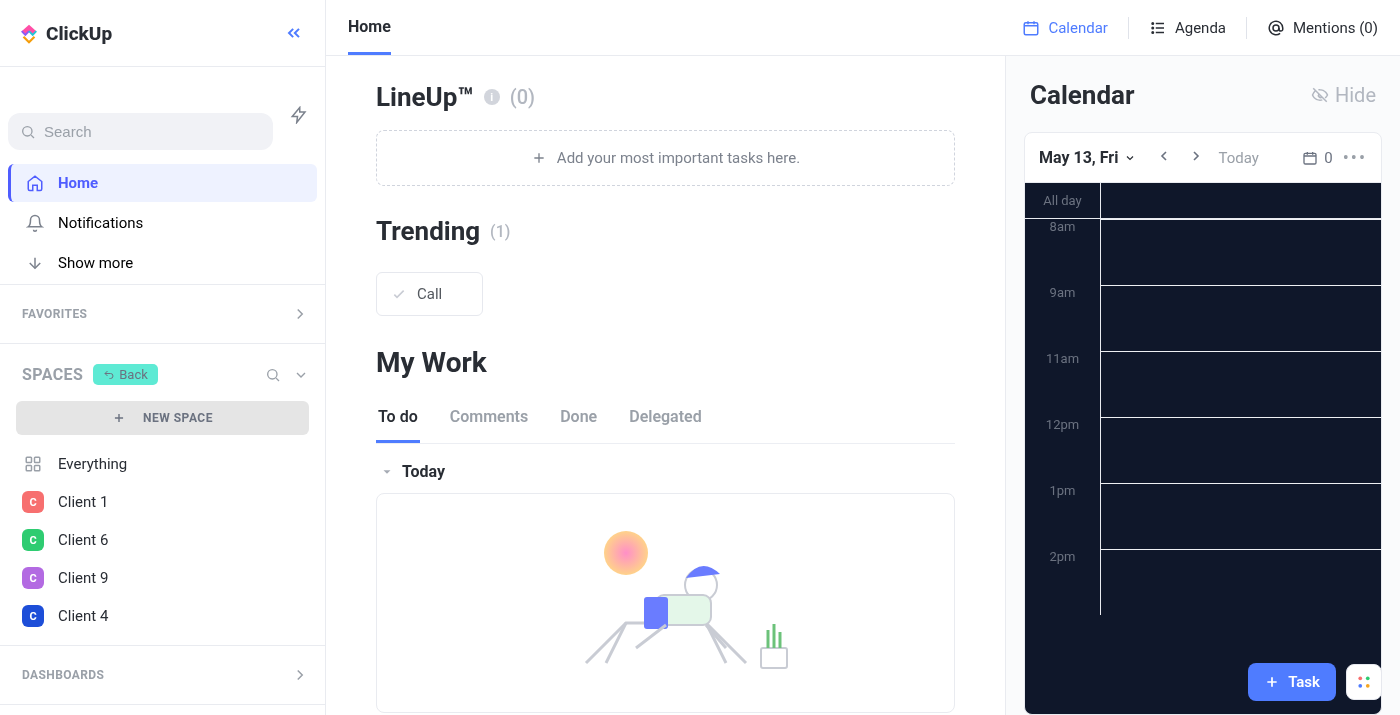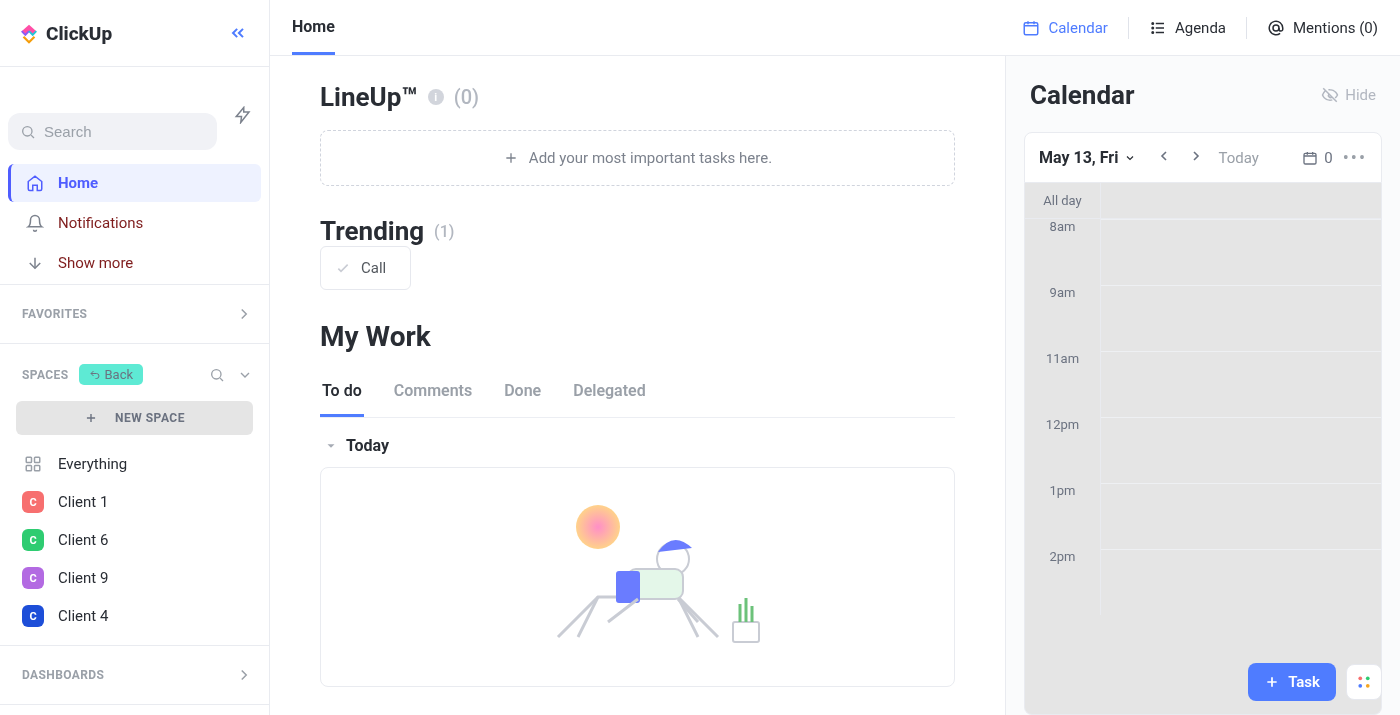--- a/index.html
+++ b/index.html
@@ -1,44 +1,44 @@
 <!DOCTYPE html>
 <html><head>
 <meta charset="utf-8">
 <style>
   * { box-sizing: border-box; margin: 0; padding: 0; }
   html, body { height: 100%; font-family: -apple-system, BlinkMacSystemFont, "Segoe UI", Roboto, sans-serif; color: #292d34; }
   body { display: flex; width: 1400px; height: 715px; overflow: hidden; background: #fff; }
 
   
-  .sidebar { width: 270px; border-right: 1px solid #e9ebf0; display: flex; flex-direction: column; background: #fff; }
+  .sidebar { width: 326px; border-right: 1px solid #e9ebf0; display: flex; flex-direction: column; background: #fff; }
   .sidebar-header { display: flex; align-items: center; justify-content: space-between; padding: 18px 16px 18px 18px; border-bottom: 1px solid #e9ebf0; }
   .logo { display: flex; align-items: center; gap: 6px; font-weight: 800; font-size: 19px; }
   .logo-mark { width: 22px; height: 22px; }
   .collapse-btn { width: 30px; height: 30px; display: flex; align-items: center; justify-content: center; color: #4f7cff; cursor: pointer; }
 
   .sidebar-top { padding: 12px 8px 0 8px; }
   .search-row { display: flex; gap: 8px; align-items: center; }
   .search-box { flex: 1; display: flex; align-items: center; gap: 8px; background: #f1f2f6; border-radius: 12px; padding: 10px 12px; color: #9aa0a8; cursor: pointer; margin-top: 34px; }
   .search-box input { border: none; background: transparent; outline: none; font-size: 15px; color: #292d34; width: 100%; }
   .search-box input::placeholder { color: #9aa0a8; }
   .bolt-btn { width: 36px; height: 36px; border-radius: 6px; display: flex; align-items: center; justify-content: center; color: #7c828d; cursor: pointer; }
 
   .nav-list { margin-top: 14px; }
-  .nav-item { display: flex; align-items: center; gap: 14px; padding: 10px 14px 10px 18px; font-size: 15px; color: #7f1d1d; cursor: pointer; border-radius: 6px; margin: 2px 0; }
+  .nav-item { display: flex; align-items: center; gap: 14px; padding: 10px 14px 10px 18px; font-size: 15px; color: #000000; cursor: pointer; border-radius: 6px; margin: 2px 0; }
   .nav-item.active { background: #eef2ff; color: #4f5dff; font-weight: 700; border-left: 3px solid #4f5dff; padding-left: 15px; }
   .nav-item svg { color: #7c828d; }
   .nav-item.active svg { color: #4f5dff; }
 
   .section { border-top: 1px solid #e9ebf0; padding: 10px 0; }
   .section-header { display: flex; align-items: center; justify-content: space-between; padding: 10px 16px 10px 22px; cursor: pointer; }
   .section-header .label { font-size: 12px; letter-spacing: .4px; font-weight: 700; color: #9aa0a8; }
   .chev { color: #9aa0a8; }
   .spaces-header { display: flex; align-items: center; gap: 10px; padding: 10px 16px 12px 22px; }
-  .spaces-header .label { font-size: 12px; letter-spacing: .4px; font-weight: 700; color: #9aa0a8; }
+  .spaces-header .label { font-size: 16px; letter-spacing: .4px; font-weight: 700; color: #9aa0a8; }
   .back-pill { display:flex; align-items:center; gap:4px; background: #5eead4; color: #6b7280; font-size: 13px; padding: 3px 10px; border-radius: 5px; cursor: pointer; }
   .spaces-header .tools { margin-left: auto; display: flex; gap: 12px; color: #9aa0a8; }
   .new-space { margin: 4px 16px 10px 16px; background: #e5e5e5; border-radius: 6px; display: flex; align-items: center; justify-content: center; gap: 17px; padding: 10px; color: #6b7280; font-size: 12px; letter-spacing: .5px; font-weight: 700; cursor: pointer; }
 
   .space-item { display: flex; align-items: center; gap: 14px; padding: 8px 16px 8px 22px; font-size: 15px; color: #292d34; cursor: pointer; }
   .space-badge { width: 22px; height: 22px; border-radius: 6px; display: flex; align-items: center; justify-content: center; font-size: 11px; font-weight: 700; color: #fff; }
   .square-icon { width: 22px; height: 22px; color: #9aa0a8; display:flex; align-items:center; justify-content:center; }
 
   
   .main { flex: 1; display: flex; flex-direction: column; min-width: 0; }
@@ -52,47 +52,47 @@
   .content-wrap { flex: 1; display: flex; min-height: 0; }
   .content { flex: 1; overflow-y: auto; padding: 26px 50px 0 50px; }
   .calendar-panel { width: 395px; border-left: 1px solid #e9ebf0; background: #fafbfc; display: flex; flex-direction: column; padding: 24px 18px 0 18px; position: relative; }
 
   h2.section-title { font-size: 26px; font-weight: 700; color: #292d34; display: flex; align-items: center; gap: 10px; }
   .count-muted { font-size: 20px; color: #b2b7c0; font-weight:500; }
   .info-dot { width:16px; height:16px; border-radius:50%; background:#d2d5dc; color:#fff; font-size:11px; display:flex; align-items:center; justify-content:center; }
 
   .lineup-box { margin-top: 18px; border: 1.5px dashed #d0d4dd; border-radius: 8px; padding: 18px; display: flex; align-items: center; justify-content: center; gap: 10px; color: #7c828d; font-size: 15px; cursor: pointer; }
 
-  .trending-card { display: inline-flex; align-items:center; gap:10px; margin-top: 0; border: 1px solid #e6e8ee; border-radius: 6px; padding: 12px 24px 12px 14px; color: #54595f; font-size: 15px; cursor:pointer; }
+  .trending-card { display: inline-flex; align-items:center; gap:10px; margin-top: 26px; border: 1px solid #e6e8ee; border-radius: 6px; padding: 12px 40px 12px 14px; color: #54595f; font-size: 15px; cursor:pointer; }
 
   .mywork-tabs { display: flex; gap: 28px; margin-top: 18px; border-bottom: 1px solid #eceef3; }
   .tab { padding: 10px 2px 14px 2px; font-size: 16px; color: #9aa0a8; font-weight: 600; cursor: pointer; }
   .tab.active { color: #292d34; border-bottom: 3px solid #4f7cff; }
 
   .group-row { display:flex; align-items:center; gap:8px; padding:18px 4px 12px 4px; font-weight:700; font-size:16px; cursor:pointer; }
   .group-row svg { color:#a6abb4; }
 
   .empty-card { border: 1px solid #e9ebf0; border-radius: 8px; height: 220px; display: flex; align-items: center; justify-content: center; overflow:hidden; }
 
   .section-gap { height: 30px; }
 
   
   .cal-title-row { display: flex; align-items: center; justify-content: space-between; padding: 0 6px; }
   .cal-title { font-size: 26px; font-weight: 700; }
-  .hide-link { display:flex; align-items:center; gap:6px; color:#b2b7c0; font-size:15px; cursor:pointer; }
+  .hide-link { display:flex; align-items:center; gap:6px; color:#b2b7c0; font-size:20px; cursor:pointer; }
 
   .cal-toolbar { margin-top: 22px; background: #fff; border: 1px solid #e9ebf0; border-radius: 8px 8px 0 0; display:flex; align-items:center; gap:10px; padding: 14px 14px; }
   .cal-date { font-weight: 700; font-size: 16px; display:flex; align-items:center; gap:6px; cursor:pointer; }
   .nav-arrows { display:flex; gap:16px; color:#6b7280; margin-left:10px; }
   .nav-arrows span { cursor:pointer; }
   .today-link { color:#9aa0a8; font-size:15px; cursor:pointer; margin-left:4px; }
   .tiny-cal { display:flex; align-items:center; gap:6px; color:#6b7280; font-size:15px; cursor:pointer; }
   .dots-menu { color:#9aa0a8; font-size:18px; cursor:pointer; letter-spacing:2px; }
 
-  .cal-grid { background:#e5e5e5; border:1px solid #e9ebf0; border-top:none; border-radius: 0 0 8px 8px; flex:1; overflow:hidden; }
+  .cal-grid { background:#0f172a; border:1px solid #e9ebf0; border-top:none; border-radius: 0 0 8px 8px; flex:1; overflow:hidden; }
   .allday-row { display:flex; border-bottom:1px solid #e9ebf0; }
   .time-col { width:76px; border-right:1px solid #e9ebf0; text-align:center; font-size:13px; color:#6b7280; padding:10px 0; }
   .allday-row .body { flex:1; }
   .hour-row { display:flex; height:66px; }
   .hour-row .time-col { border-right:1px solid #e9ebf0; padding-top:0; display:flex; align-items:flex-start; justify-content:center; }
   .hour-row .body { flex:1; border-top:1px solid #eef0f3; }
 
   
   .br-controls { position: absolute; right: 18px; bottom: 14px; display:flex; gap:10px; align-items:center; }
   .task-btn { display:flex; align-items:center; gap:8px; background:#4f7cff; color:#fff; font-weight:600; font-size:15px; padding:10px 16px; border-radius:8px; cursor:pointer; }

